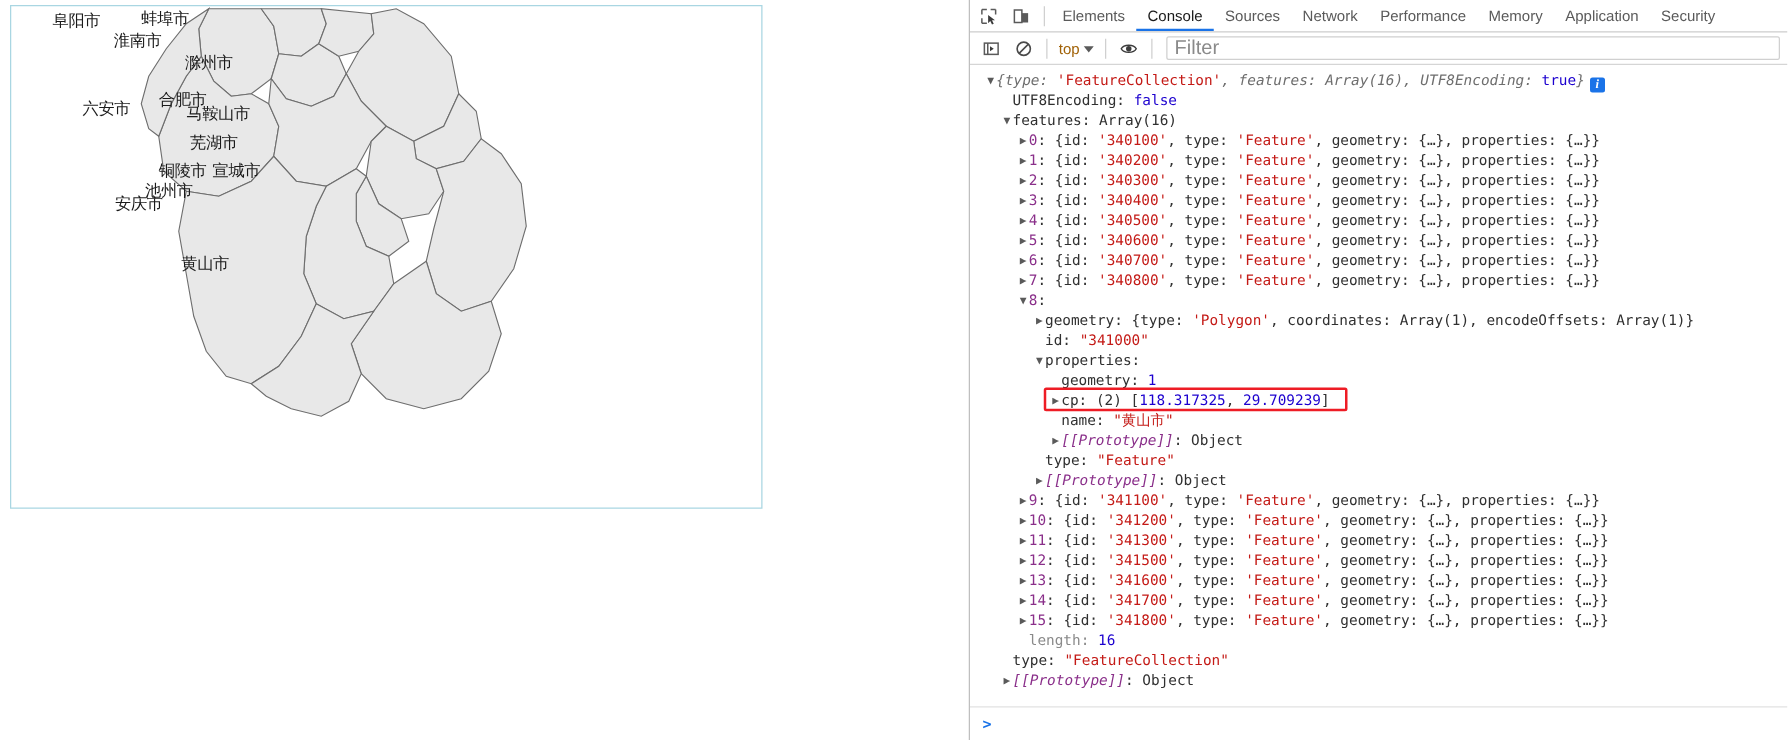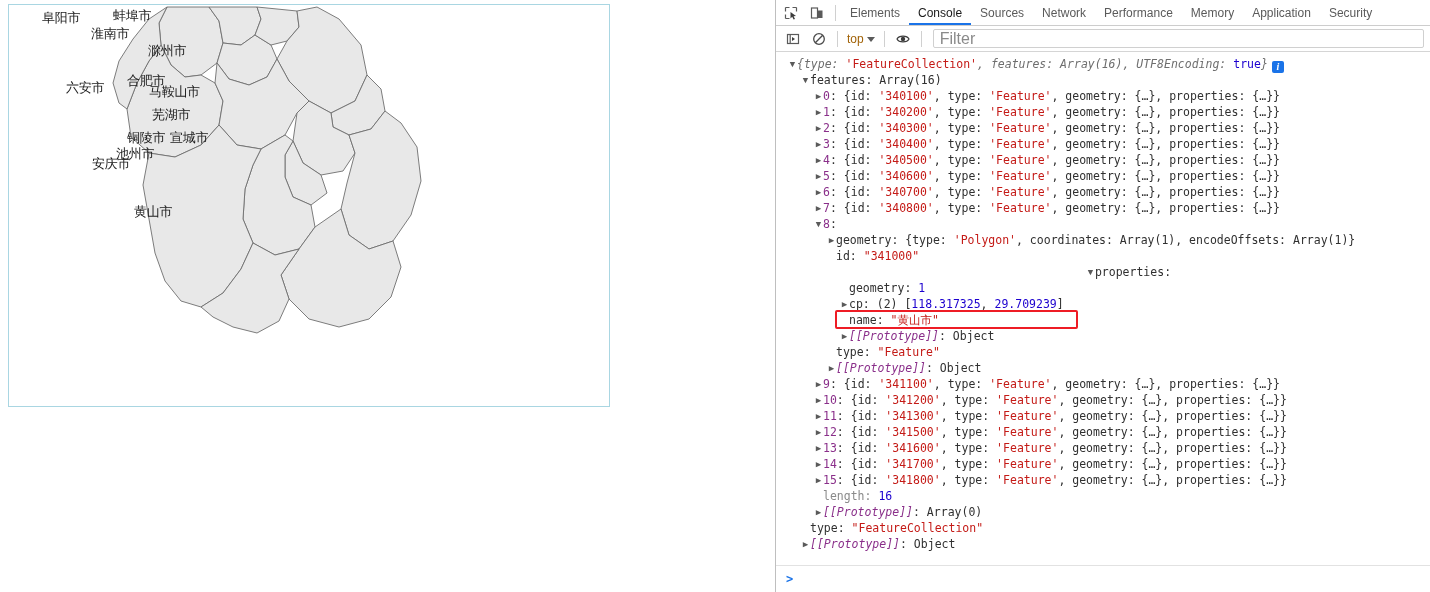--- a/index.html
+++ b/index.html
@@ -233,21 +233,21 @@
       <div class="city-label" style="left:82px;  top:22px;">淮南市</div>
       <div class="city-label" style="left:139px; top:39px;">滁州市</div>
       <div class="city-label" style="left:57px;  top:76px;">六安市</div>
       <div class="city-label" style="left:95px;  top:69px;margin-left:23px;">合肥市</div>
       <div class="city-label" style="left:140px; top:80px;">马鞍山市</div>
       <div class="city-label" style="left:143px; top:103px;">芜湖市</div>
       <div class="city-label" style="left:118px; top:126px;">铜陵市</div>
       <div class="city-label" style="left:161px; top:126px;">宣城市</div>
       <div class="city-label" style="left:107px; top:142px;">池州市</div>
       <div class="city-label" style="left:83px;  top:152px;">安庆市</div>
-      <div class="city-label" style="left:125px; top:200px;">黄山市</div>
+      <div class="city-label" style="left:136px; top:200px;font-family:Liberation Mono, monospace;">黄山市</div>
     </div>
   </div>
 
   <div id="splitter"></div>
 
   <div id="devtools">
 
     <div id="tabstrip">
       <div class="tool-icon">
         <svg width="14" height="14" viewBox="0 0 14 14">
@@ -298,48 +298,48 @@
           <path d="M1,7 C3,3.2 11,3.2 13,7 C11,10.8 3,10.8 1,7 Z" fill="none" stroke="#3c3c3c" stroke-width="1.2"></path>
           <circle cx="7" cy="7" r="2.2" fill="#3c3c3c"></circle>
         </svg>
       </div>
       <div class="vsep"></div>
       <input id="filter-input" type="text" placeholder="Filter" style="">
     </div>
 
     <div id="console-body">
         <div class="ln" style="padding-left: 12px;"><span class="tri open"></span><span class="k-prev">{type: </span><span class="k-str">'FeatureCollection'</span><span class="k-prev">, features: Array(16), UTF8Encoding: </span><span class="k-bool">true</span><span class="k-prev">}</span><span class="info-badge">i</span></div>
+        <div class="ln" style="padding-left: 25px;"><span style="display: inline-block; width: 9px;"></span><span class="k-plain">UTF8Encoding: </span><span class="k-bool">false</span></div>
         <div class="ln" style="padding-left: 25px;"><span class="tri open"></span><span class="k-plain">features: </span><span class="k-plain">Array(16)</span></div>
         <div class="ln" style="padding-left: 38px;"><span class="tri closed"></span><span class="k-idx">0</span><span class="k-plain">: {id: </span><span class="k-str">'340100'</span><span class="k-plain">, type: </span><span class="k-str">'Feature'</span><span class="k-plain">, geometry: {…}, properties: {…}}</span></div>
         <div class="ln" style="padding-left: 38px;"><span class="tri closed"></span><span class="k-idx">1</span><span class="k-plain">: {id: </span><span class="k-str">'340200'</span><span class="k-plain">, type: </span><span class="k-str">'Feature'</span><span class="k-plain">, geometry: {…}, properties: {…}}</span></div>
         <div class="ln" style="padding-left: 38px;"><span class="tri closed"></span><span class="k-idx">2</span><span class="k-plain">: {id: </span><span class="k-str">'340300'</span><span class="k-plain">, type: </span><span class="k-str">'Feature'</span><span class="k-plain">, geometry: {…}, properties: {…}}</span></div>
         <div class="ln" style="padding-left: 38px;"><span class="tri closed"></span><span class="k-idx">3</span><span class="k-plain">: {id: </span><span class="k-str">'340400'</span><span class="k-plain">, type: </span><span class="k-str">'Feature'</span><span class="k-plain">, geometry: {…}, properties: {…}}</span></div>
         <div class="ln" style="padding-left: 38px;"><span class="tri closed"></span><span class="k-idx">4</span><span class="k-plain">: {id: </span><span class="k-str">'340500'</span><span class="k-plain">, type: </span><span class="k-str">'Feature'</span><span class="k-plain">, geometry: {…}, properties: {…}}</span></div>
         <div class="ln" style="padding-left: 38px;"><span class="tri closed"></span><span class="k-idx">5</span><span class="k-plain">: {id: </span><span class="k-str">'340600'</span><span class="k-plain">, type: </span><span class="k-str">'Feature'</span><span class="k-plain">, geometry: {…}, properties: {…}}</span></div>
         <div class="ln" style="padding-left: 38px;"><span class="tri closed"></span><span class="k-idx">6</span><span class="k-plain">: {id: </span><span class="k-str">'340700'</span><span class="k-plain">, type: </span><span class="k-str">'Feature'</span><span class="k-plain">, geometry: {…}, properties: {…}}</span></div>
         <div class="ln" style="padding-left: 38px;"><span class="tri closed"></span><span class="k-idx">7</span><span class="k-plain">: {id: </span><span class="k-str">'340800'</span><span class="k-plain">, type: </span><span class="k-str">'Feature'</span><span class="k-plain">, geometry: {…}, properties: {…}}</span></div>
         <div class="ln" style="padding-left: 38px;"><span class="tri open"></span><span class="k-idx">8</span><span class="k-plain">:</span></div>
         <div class="ln" style="padding-left: 51px;"><span class="tri closed"></span><span class="k-plain">geometry</span><span class="k-plain">: {type: </span><span class="k-str">'Polygon'</span><span class="k-plain">, coordinates: Array(1), encodeOffsets: Array(1)}</span></div>
         <div class="ln" style="padding-left: 51px;"><span style="display: inline-block; width: 9px;"></span><span class="k-plain">id: </span><span class="k-str">"341000"</span></div>
-        <div class="ln" style="padding-left: 51px; text-align: center;"><span class="tri open"></span><span class="k-plain">properties</span><span class="k-plain">:</span></div>
+        <div class="ln" style="padding-left: 51px;"><span class="tri open"></span><span class="k-plain">properties</span><span class="k-plain">:</span></div>
         <div class="ln" style="padding-left: 64px;"><span style="display: inline-block; width: 9px;"></span><span class="k-plain">geometry: </span><span class="k-num">1</span></div>
         <div class="ln" style="padding-left: 64px;"><span class="tri closed"></span><span class="k-plain">cp</span><span class="k-plain">: </span><span class="k-plain">(2) </span><span class="k-plain">[</span><span class="k-num">118.317325</span><span class="k-plain">, </span><span class="k-num">29.709239</span><span class="k-plain">]</span></div>
         <div class="ln" style="padding-left: 64px;"><span style="display: inline-block; width: 9px;"></span><span class="k-plain">name: </span><span class="k-str">"黄山市"</span></div>
         <div class="ln" style="padding-left: 64px;"><span class="tri closed"></span><span class="k-proto">[[Prototype]]</span><span class="k-plain">: Object</span></div>
         <div class="ln" style="padding-left: 51px;"><span style="display: inline-block; width: 9px;"></span><span class="k-plain">type: </span><span class="k-str">"Feature"</span></div>
         <div class="ln" style="padding-left: 51px;"><span class="tri closed"></span><span class="k-proto">[[Prototype]]</span><span class="k-plain">: Object</span></div>
         <div class="ln" style="padding-left: 38px;"><span class="tri closed"></span><span class="k-idx">9</span><span class="k-plain">: {id: </span><span class="k-str">'341100'</span><span class="k-plain">, type: </span><span class="k-str">'Feature'</span><span class="k-plain">, geometry: {…}, properties: {…}}</span></div>
         <div class="ln" style="padding-left: 38px;"><span class="tri closed"></span><span class="k-idx">10</span><span class="k-plain">: {id: </span><span class="k-str">'341200'</span><span class="k-plain">, type: </span><span class="k-str">'Feature'</span><span class="k-plain">, geometry: {…}, properties: {…}}</span></div>
         <div class="ln" style="padding-left: 38px;"><span class="tri closed"></span><span class="k-idx">11</span><span class="k-plain">: {id: </span><span class="k-str">'341300'</span><span class="k-plain">, type: </span><span class="k-str">'Feature'</span><span class="k-plain">, geometry: {…}, properties: {…}}</span></div>
         <div class="ln" style="padding-left: 38px;"><span class="tri closed"></span><span class="k-idx">12</span><span class="k-plain">: {id: </span><span class="k-str">'341500'</span><span class="k-plain">, type: </span><span class="k-str">'Feature'</span><span class="k-plain">, geometry: {…}, properties: {…}}</span></div>
         <div class="ln" style="padding-left: 38px;"><span class="tri closed"></span><span class="k-idx">13</span><span class="k-plain">: {id: </span><span class="k-str">'341600'</span><span class="k-plain">, type: </span><span class="k-str">'Feature'</span><span class="k-plain">, geometry: {…}, properties: {…}}</span></div>
         <div class="ln" style="padding-left: 38px;"><span class="tri closed"></span><span class="k-idx">14</span><span class="k-plain">: {id: </span><span class="k-str">'341700'</span><span class="k-plain">, type: </span><span class="k-str">'Feature'</span><span class="k-plain">, geometry: {…}, properties: {…}}</span></div>
         <div class="ln" style="padding-left: 38px;"><span class="tri closed"></span><span class="k-idx">15</span><span class="k-plain">: {id: </span><span class="k-str">'341800'</span><span class="k-plain">, type: </span><span class="k-str">'Feature'</span><span class="k-plain">, geometry: {…}, properties: {…}}</span></div>
         <div class="ln" style="padding-left: 38px;"><span style="display: inline-block; width: 9px;"></span><span class="k-gray">length: </span><span class="k-num">16</span></div>
-        <div class="ln" style="padding-left: 38px;"><span class="tri closed"></span><span class="k-proto">[[Prototype]]</span><span class="k-plain">: Array(0)</span></div>
         <div class="ln" style="padding-left: 25px;"><span style="display: inline-block; width: 9px;"></span><span class="k-plain">type: </span><span class="k-str">"FeatureCollection"</span></div>
         <div class="ln" style="padding-left: 25px;"><span class="tri closed"></span><span class="k-proto">[[Prototype]]</span><span class="k-plain">: Object</span></div>
       </div>
 
     <div id="console-prompt">
       <span id="prompt-caret">&gt;</span>
     </div>
   </div>
 
   <div id="cp-highlight"></div>

